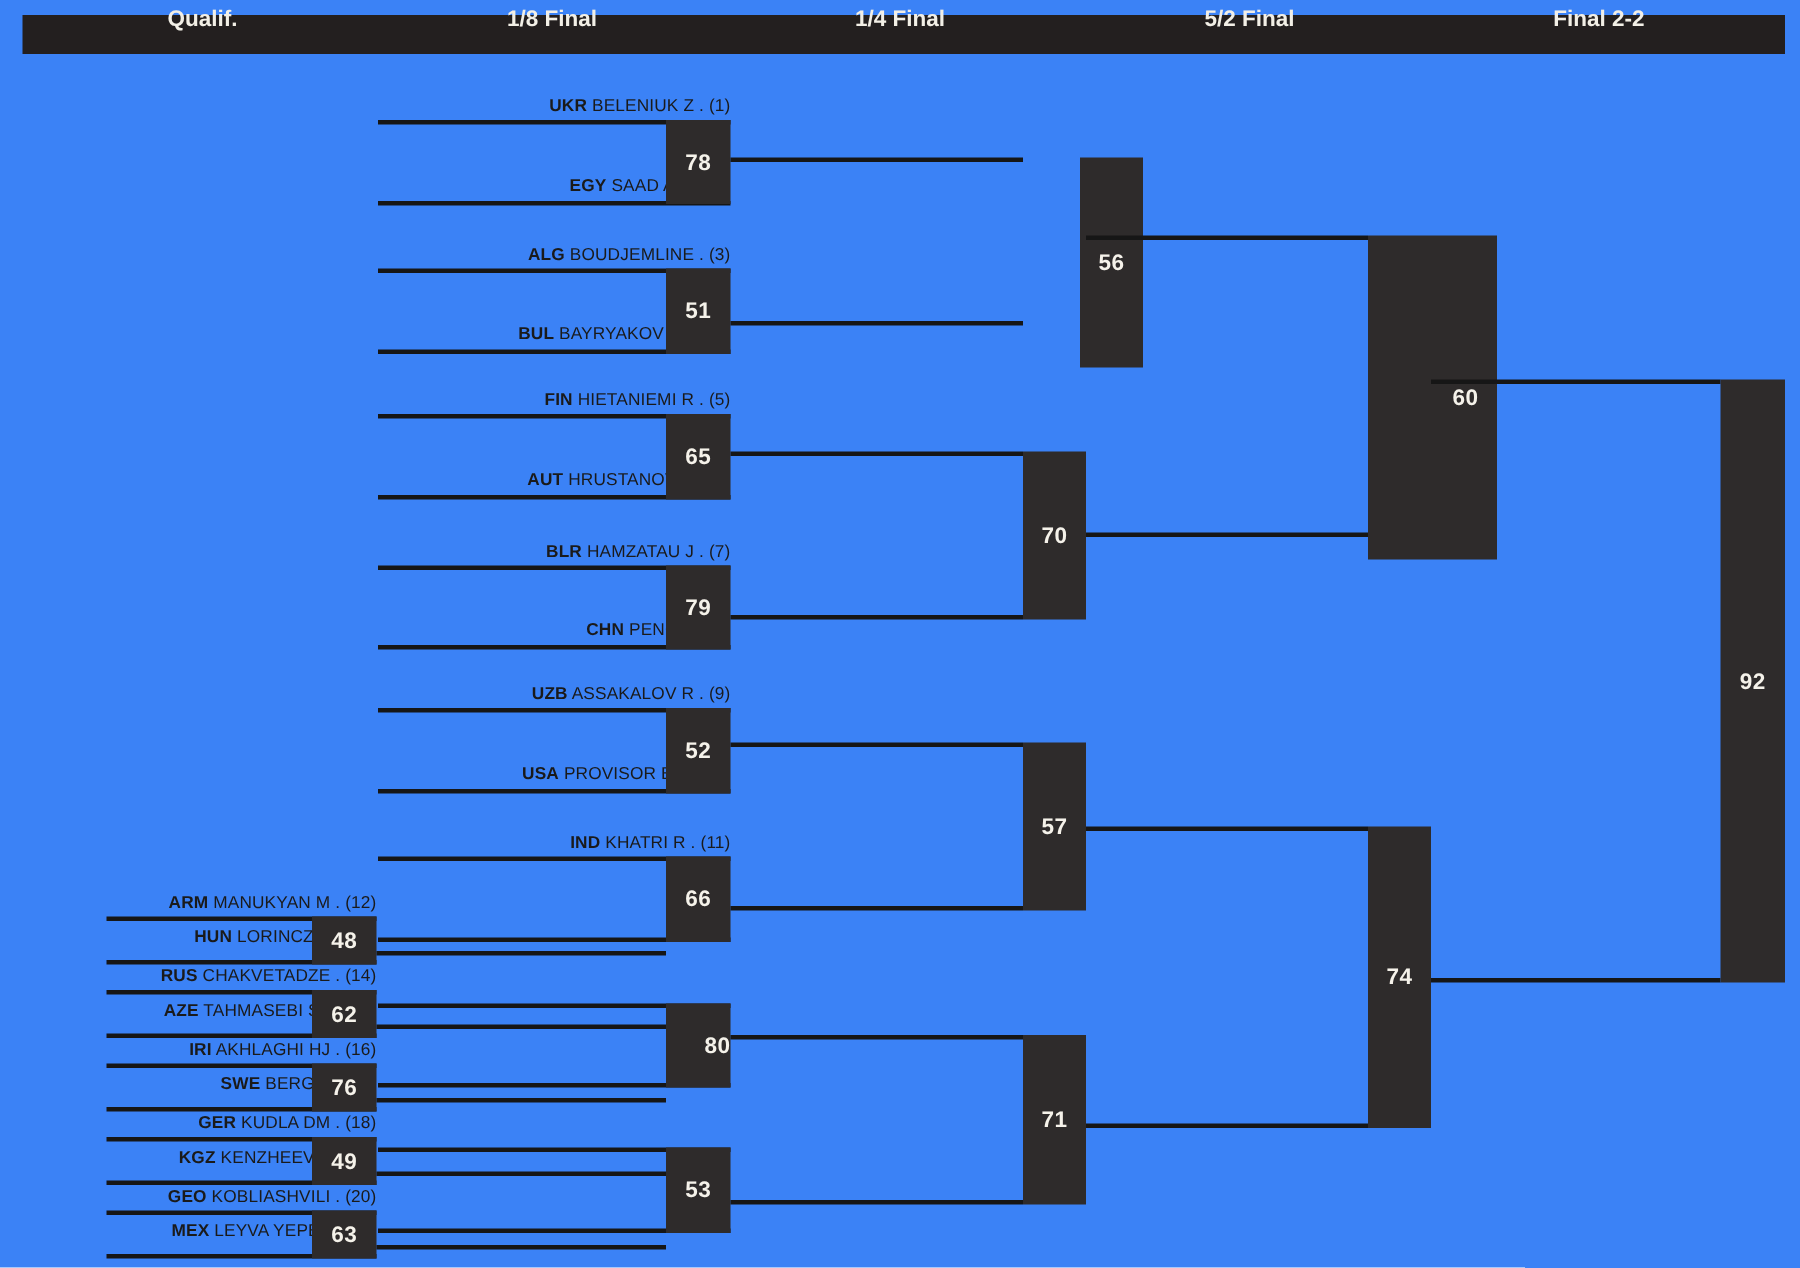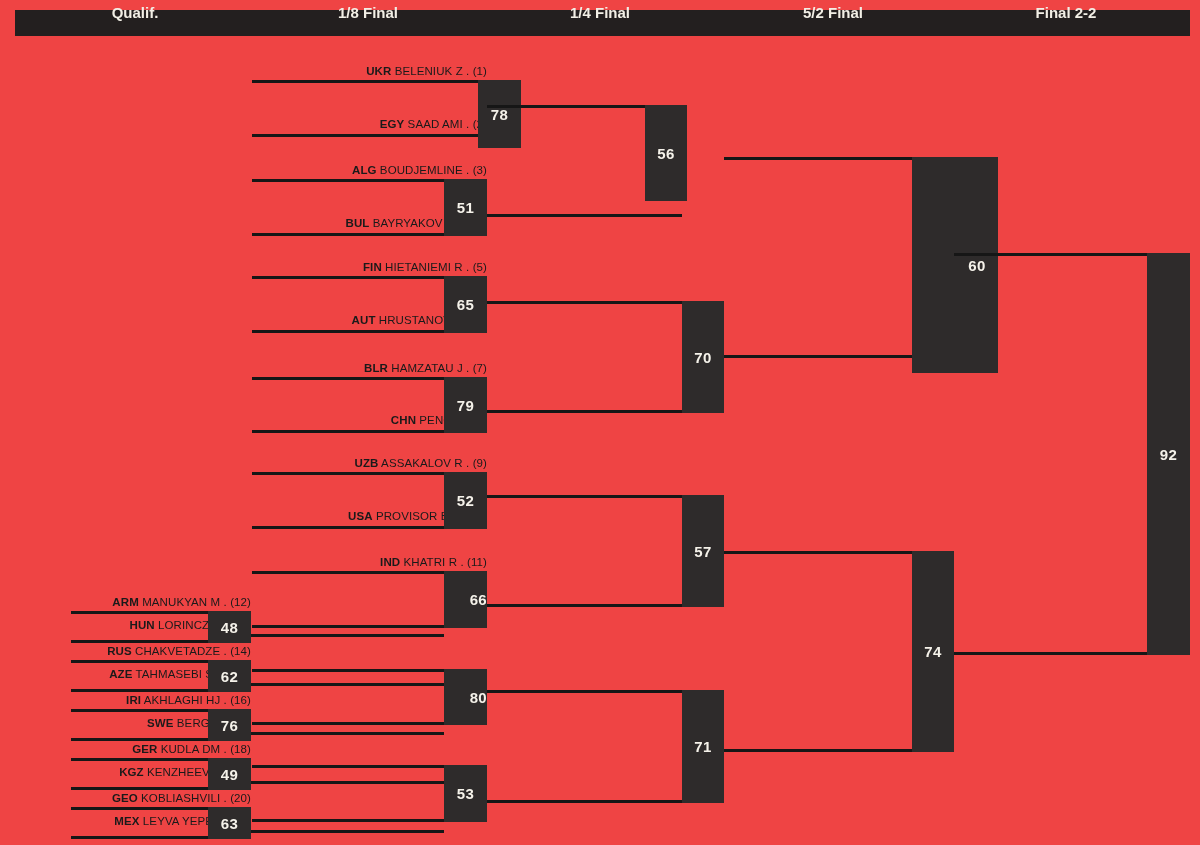--- a/index.html
+++ b/index.html
@@ -4,21 +4,21 @@
 <style>
   html, body {
     margin: 0;
     padding: 0;
     background: #ffffff;
   }
   #root {
     position: relative;
     width: 1200px;
     height: 845px;
-    background: #ef4444;
+    background: #3b82f6;
     font-family: "Liberation Sans", sans-serif;
     overflow: hidden;
   }
   
   #header-bar {
     position: absolute;
     left: 15px;
     top: 10px;
     width: 1175px;
     height: 26px;
@@ -88,21 +88,21 @@
   <div class="round-header" style="left:268px;width:200px;">1/8 Final</div>
   <div class="round-header" style="left:500px;width:200px;">1/4 Final</div>
   <div class="round-header" style="left:733px;width:200px;">5/2 Final</div>
   <div class="round-header" style="left:966px;width:200px;">Final 2-2</div>
 
   <div id="bracket-body">
       <div class="entry" style="left: 252px; top: 63px; width: 235px;"><span class="cc">UKR</span><span class="nm"> BELENIUK Z . (1)</span></div>
       <div class="entry" style="left: 252px; top: 116px; width: 235px;"><span class="cc">EGY</span><span class="nm"> SAAD AMI . (2)</span></div>
       <div class="rule" style="left: 252px; top: 80px; width: 235px;"></div>
       <div class="rule" style="left: 252px; top: 134px; width: 235px;"></div>
-      <div class="scorebox" style="left: 444px; top: 80px; width: 43px; height: 68px; margin-left: 34px;">
+      <div class="scorebox" style="left: 444px; top: 80px; width: 43px; height: 56px;">
         <span>78</span>
       </div>
       <div class="entry" style="left: 252px; top: 162px; width: 235px;"><span class="cc">ALG</span><span class="nm"> BOUDJEMLINE . (3)</span></div>
       <div class="entry" style="left: 252px; top: 215px; width: 235px;"><span class="cc">BUL</span><span class="nm"> BAYRYAKOV NN . (4)</span></div>
       <div class="rule" style="left: 252px; top: 179px; width: 235px;"></div>
       <div class="rule" style="left: 252px; top: 233px; width: 235px;"></div>
       <div class="scorebox" style="left: 444px; top: 179px; width: 43px; height: 57px;">
         <span>51</span>
       </div>
       <div class="entry" style="left: 252px; top: 259px; width: 235px;"><span class="cc">FIN</span><span class="nm"> HIETANIEMI R . (5)</span></div>
@@ -122,21 +122,21 @@
       <div class="entry" style="left: 252px; top: 455px; width: 235px;"><span class="cc">UZB</span><span class="nm"> ASSAKALOV R . (9)</span></div>
       <div class="entry" style="left: 252px; top: 508px; width: 235px;"><span class="cc">USA</span><span class="nm"> PROVISOR BE . (10)</span></div>
       <div class="rule" style="left: 252px; top: 472px; width: 235px;"></div>
       <div class="rule" style="left: 252px; top: 526px; width: 235px;"></div>
       <div class="scorebox" style="left: 444px; top: 472px; width: 43px; height: 57px;">
         <span>52</span>
       </div>
       <div class="entry" style="left: 252px; top: 554px; width: 235px;"><span class="cc">IND</span><span class="nm"> KHATRI R . (11)</span></div>
       <div class="rule" style="left: 252px; top: 571px; width: 235px;"></div>
       <div class="rule" style="left: 252px; top: 625px; width: 235px;"></div>
-      <div class="scorebox" style="left: 444px; top: 571px; width: 43px; height: 57px; justify-content: flex-end;">
+      <div class="scorebox" style="left: 444px; top: 571px; width: 43px; height: 57px;">
         <span>66</span>
       </div>
       <div class="rule" style="left: 252px; top: 669px; width: 235px;"></div>
       <div class="rule" style="left: 252px; top: 722px; width: 235px;"></div>
       <div class="scorebox" style="left: 444px; top: 669px; width: 43px; height: 56px; justify-content: flex-end;">
         <span>80</span>
       </div>
       <div class="rule" style="left: 252px; top: 765px; width: 235px;"></div>
       <div class="rule" style="left: 252px; top: 819px; width: 235px;"></div>
       <div class="scorebox" style="left: 444px; top: 765px; width: 43px; height: 57px;">
@@ -177,21 +177,21 @@
       <div class="conn h" style="left: 251px; top: 781px; width: 193px;"></div>
       <div class="rule" style="left: 71px; top: 807px; width: 180px;"></div>
       <div class="rule" style="left: 71px; top: 836px; width: 180px;"></div>
       <div class="entry" style="left: 71px; top: 813px; width: 180px;"><span class="cc">MEX</span><span class="nm"> LEYVA YEPEZ . (21)</span></div>
       <div class="scorebox" style="left: 208px; top: 807px; width: 43px; height: 32px;">
         <span>63</span>
       </div>
       <div class="conn h" style="left: 251px; top: 830px; width: 193px;"></div>
       <div class="rule" style="left: 487px; top: 105px; width: 195px;"></div>
       <div class="rule" style="left: 487px; top: 214px; width: 195px;"></div>
-      <div class="scorebox" style="left: 645px; top: 105px; width: 42px; height: 96px;">
+      <div class="scorebox" style="left: 720px; top: 105px; width: 42px; height: 140px;">
         <span>56</span>
       </div>
       <div class="rule" style="left: 487px; top: 301px; width: 195px;"></div>
       <div class="rule" style="left: 487px; top: 410px; width: 195px;"></div>
       <div class="scorebox" style="left: 682px; top: 301px; width: 42px; height: 112px;">
         <span>70</span>
       </div>
       <div class="rule" style="left: 487px; top: 495px; width: 195px;"></div>
       <div class="rule" style="left: 487px; top: 604px; width: 195px;"></div>
       <div class="scorebox" style="left: 682px; top: 495px; width: 42px; height: 112px;">

